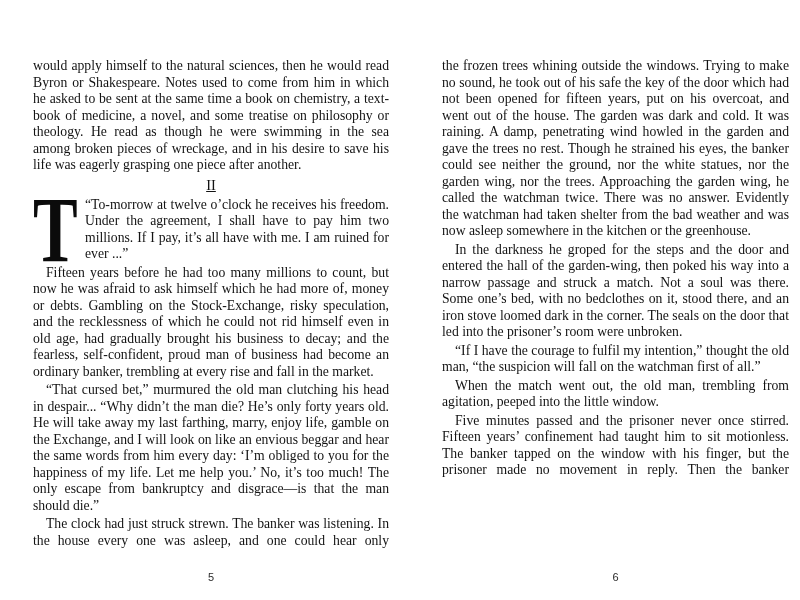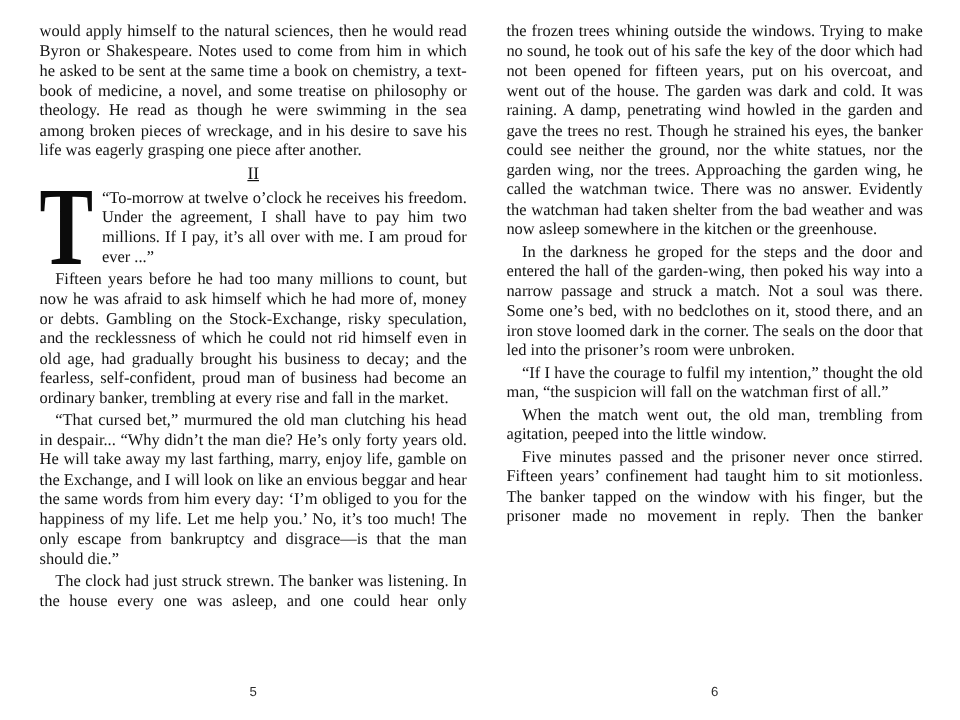--- a/index.html
+++ b/index.html
@@ -16,25 +16,26 @@
     height: 600px;
     font-family: "Liberation Serif", serif;
     color: #131313;
   }
   .page {
     position: absolute;
     top: 0;
     height: 600px;
   }
   .page-left  { left: 33px;  width: 356px; }
-  .page-right { left: 422px; width: 347px; }
+  .page-right { left: 442px; width: 347px; }
   .page-text {
     padding-top: 18px;
     font-size: 13.7px;
     line-height: 16.5px;
+    margin-top: 40px;
   }
   .para {
     margin: 0 0 2px 0;
     text-align: justify;
     text-indent: 13px;
   }
   .para.no-indent { text-indent: 0; }
   .para.cont { text-align-last: justify; }
   .section-heading {
     text-align: center;
@@ -74,21 +75,21 @@
 
   <div class="page page-left">
     <div class="page-text">
 
       <p class="para no-indent">would apply himself to the natural sciences, then he would read Byron or Shakespeare. Notes used to come from him in which he asked to be sent at the same time a book on chemistry, a text-book of medicine, a novel, and some treatise on philosophy or theology. He read as though he were swimming in the sea among broken pieces of wreckage, and in his desire to save his life was eagerly grasping one piece after another.</p>
 
       <h2 class="section-heading">II</h2>
 
       <p class="para no-indent"><span class="dropcap">T</span></p>
 
-      <p class="para no-indent">“To-morrow at twelve o’clock he receives his freedom. Under the agreement, I shall have to pay him two millions. If I pay, it’s all over with me. I am proud for ever ...”</p>
+      <p class="para no-indent">“To-morrow at twelve o’clock he receives his freedom. Under the agreement, I shall have to pay him two millions. If I pay, it’s all have with me. I am ruined for ever ...”</p>
 
       <p class="para">Fifteen years before he had too many millions to count, but now he was afraid to ask himself which he had more of, money or debts. Gambling on the Stock-Exchange, risky speculation, and the recklessness of which he could not rid himself even in old age, had gradually brought his business to decay; and the fearless, self-confident, proud man of business had become an ordinary banker, trembling at every rise and fall in the market.</p>
 
       <p class="para">“That cursed bet,” murmured the old man clutching his head in despair... “Why didn’t the man die? He’s only forty years old. He will take away my last farthing, marry, enjoy life, gamble on the Exchange, and I will look on like an envious beggar and hear the same words from him every day: ‘I’m obliged to you for the happiness of my life. Let me help you.’ No, it’s too much! The only escape from bankruptcy and disgrace—is that the man should die.”</p>
 
       <p class="para cont">The clock had just struck strewn. The banker was listening. In the house every one was asleep, and one could hear only</p>
     </div>
 
     <div class="page-number">5</div>
   </div>

